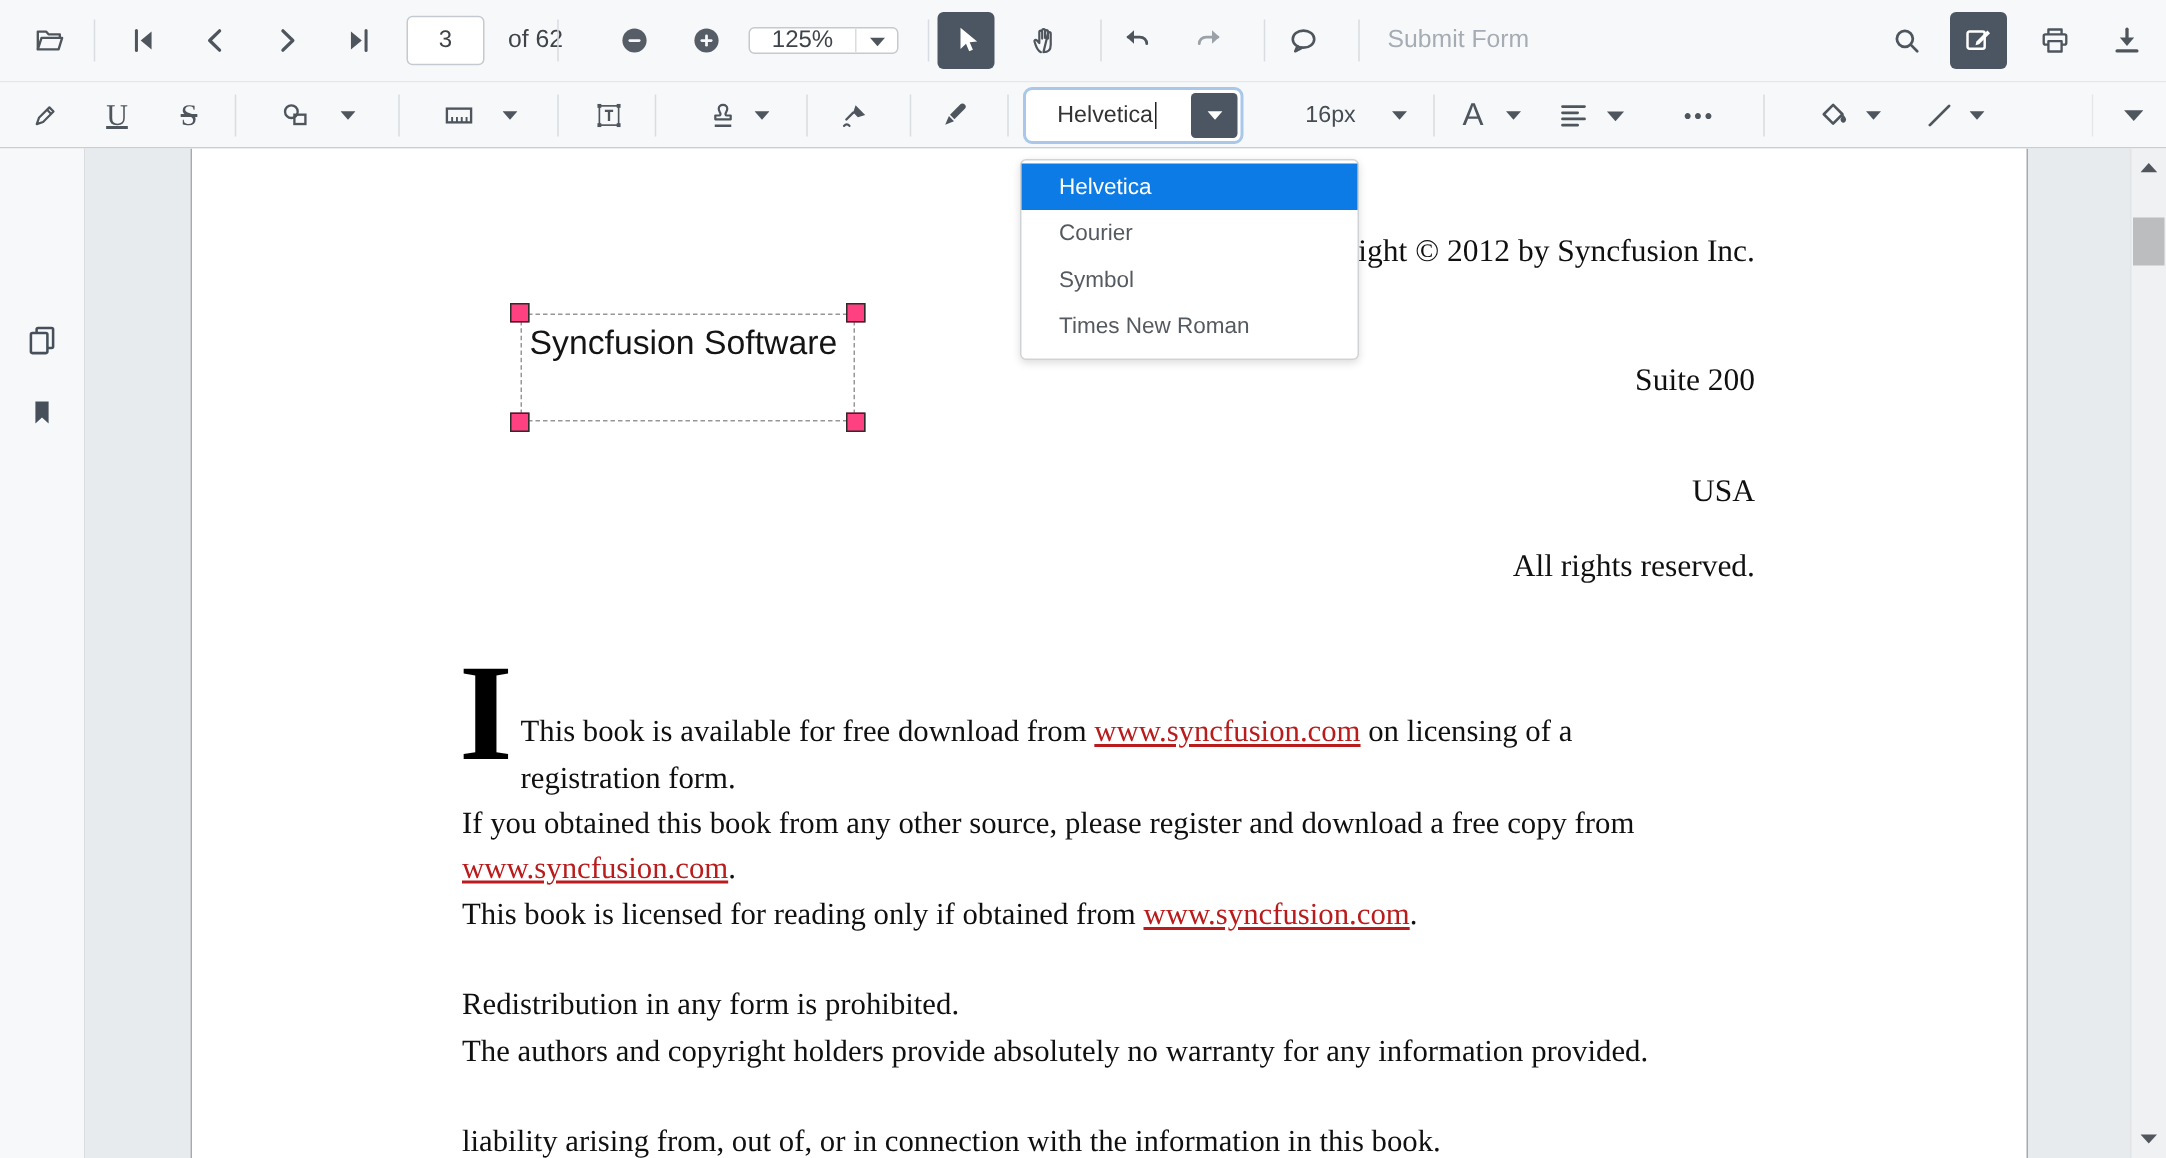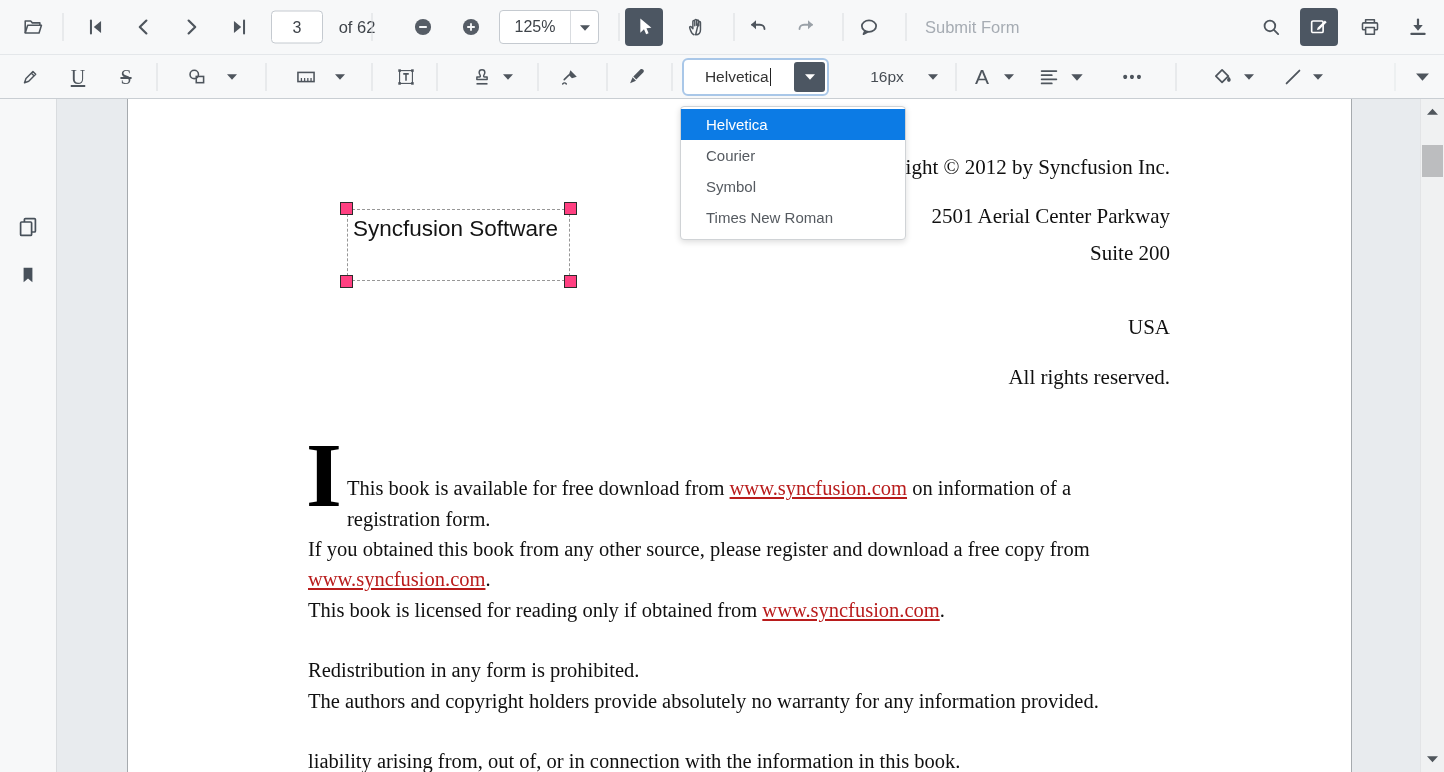--- a/index.html
+++ b/index.html
@@ -20,21 +20,21 @@
   .active-dark { background:#4c5662; color:#fff; }
   .vdiv { width:1px; height:28px; background:#d9dce0; }
   .vdiv.lite { background:#e4e7ea; }
   .icw { display:flex; align-items:center; justify-content:center; }
   svg { display:block; }
   .caret-ic { color:#4e555d; }
 
   .pageinput { width:52px; height:33px; background:#fff; border:1px solid #c5cad0; border-radius:4px;
                text-align:center; font-size:16px; color:#3f444a; }
   .of-label { font-size:16.5px; color:#3f444a; white-space:nowrap; }
-  .zoombox { width:100px; height:34px; background:#fff; border:1px solid #c5cad0; border-radius:4px;
+  .zoombox { width:100px; height:18px; background:#fff; border:1px solid #c5cad0; border-radius:4px;
              display:flex; align-items:stretch; overflow:hidden; }
   .zoomval { flex:1; display:flex; align-items:center; justify-content:center; font-size:16px; color:#3f444a; }
   .zoomsep { width:1px; background:#d9dce0; }
   .zoomcaret { width:27px; display:flex; align-items:center; justify-content:center; color:#4e555d; }
   .submit { font-size:16.5px; color:#a6acb3; cursor:default; }
 
   .glyph-ic { font-family:"Liberation Serif", serif; font-size:20px; color:#4e555d; line-height:1; }
   .u-ic { text-decoration:underline; }
   .s-ic { text-decoration:line-through; }
   .a-ic { font-family:"Liberation Sans", sans-serif; font-size:21px; font-weight:500; color:#4e555d; }
@@ -474,27 +474,26 @@
             <path d="M7.2 4h9.6v16l-4.8-4.3L7.2 20z" fill="currentColor"></path>
           </svg>
       </span>
     </button>
   </div>
 
   <div class="viewer">
     <div class="pdf-page">
 
       <div class="rline r0">Copyright © 2012 by Syncfusion Inc.</div>
-      <div class="rline r1">2501 Aerial Center Parkway</div>
       <div class="rline r2">Suite 200</div>
       <div class="rline r4">USA</div>
       <div class="rline r5">All rights reserved.</div>
 
       <div class="dropcap">I</div>
-      <div class="dl p-l2"><span>This book is available for free download from </span><span class="dlink">www.syncfusion.com</span><span> on information of a</span></div>
+      <div class="dl p-l2"><span>This book is available for free download from </span><span class="dlink">www.syncfusion.com</span><span> on licensing of a</span></div>
       <div class="dl p-l3">registration form.</div>
       <div class="dl p-l4">If you obtained this book from any other source, please register and download a free copy from</div>
       <div class="dl p-l5"><span class="dlink">www.syncfusion.com</span><span>.</span></div>
       <div class="dl p-l6"><span>This book is licensed for reading only if obtained from </span><span class="dlink">www.syncfusion.com</span><span>.</span></div>
       <div class="dl p-l8">Redistribution in any form is prohibited.</div>
       <div class="dl p-l9">The authors and copyright holders provide absolutely no warranty for any information provided.</div>
       <div class="dl p-l11">liability arising from, out of, or in connection with the information in this book.</div>
 
       <div class="anno">
         <span class="anno-text">Syncfusion Software</span>

